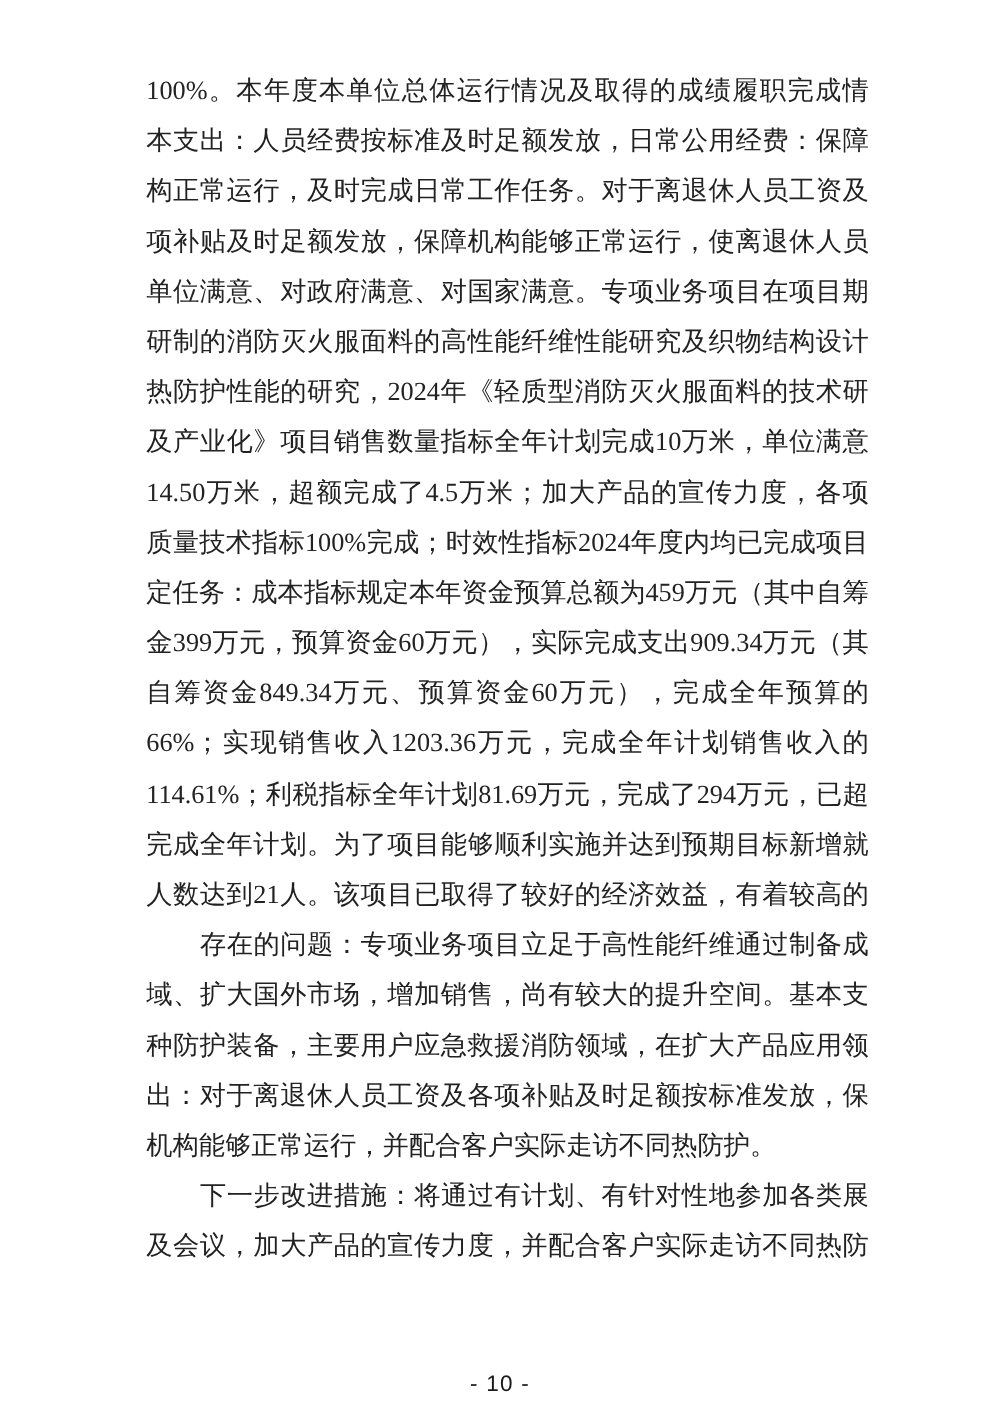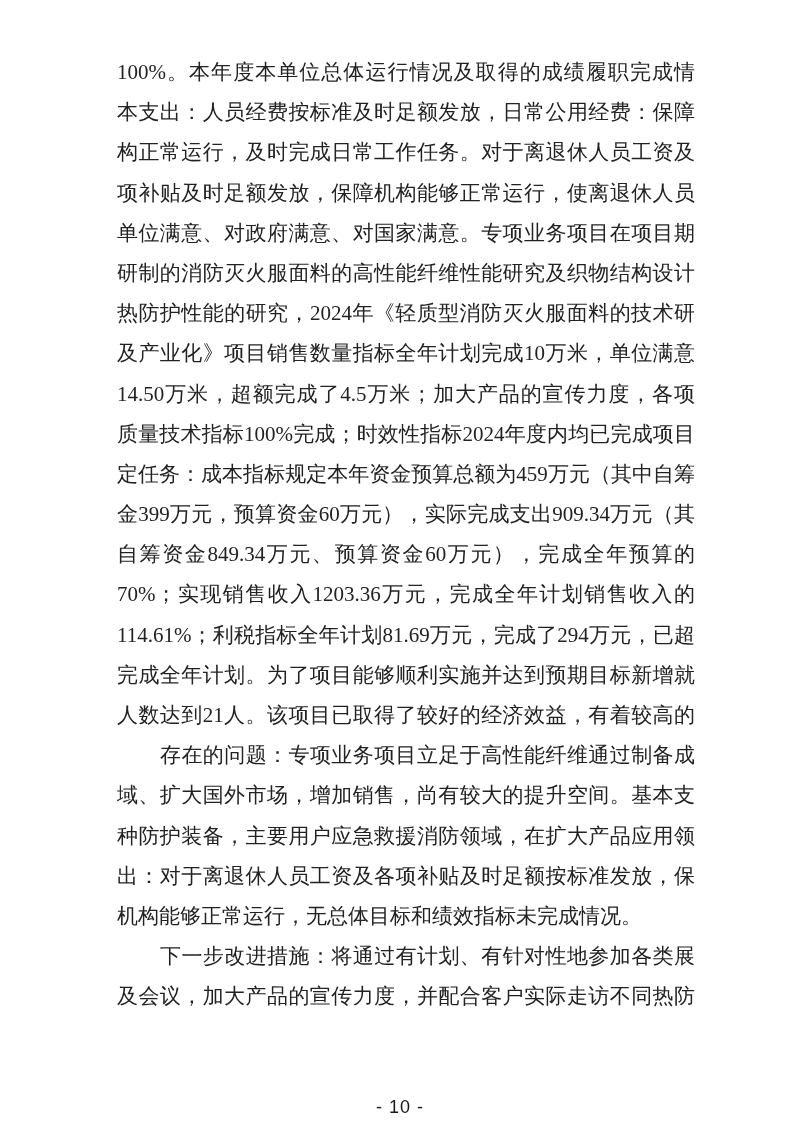--- a/index.html
+++ b/index.html
@@ -66,32 +66,32 @@
       <div class="line">项补贴及时足额发放，保障机构能够正常运行，使离退休人员对</div>
       <div class="line">单位满意、对政府满意、对国家满意。专项业务项目在项目期内</div>
       <div class="line">研制的消防灭火服面料的高性能纤维性能研究及织物结构设计与</div>
       <div class="line">热防护性能的研究，2024年《轻质型消防灭火服面料的技术研究</div>
       <div class="line">及产业化》项目销售数量指标全年计划完成10万米，单位满意</div>
       <div class="line">14.50万米，超额完成了4.5万米；加大产品的宣传力度，各项</div>
       <div class="line">质量技术指标100%完成；时效性指标2024年度内均已完成项目预</div>
       <div class="line">定任务：成本指标规定本年资金预算总额为459万元（其中自筹资</div>
       <div class="line">金399万元，预算资金60万元），实际完成支出909.34万元（其中</div>
       <div class="line">自筹资金849.34万元、预算资金60万元），完成全年预算的</div>
-      <div class="line">70%；实现销售收入1203.36万元，完成全年计划销售收入的</div>
+      <div class="line">66%；实现销售收入1203.36万元，完成全年计划销售收入的</div>
       <div class="line">114.61%；利税指标全年计划81.69万元，完成了294万元，已超额</div>
       <div class="line">完成全年计划。为了项目能够顺利实施并达到预期目标新增就业</div>
       <div class="line">人数达到21人。该项目已取得了较好的经济效益，有着较高的科</div>
     </div>
 
     <div class="para">
       <div class="line indent">存在的问题：专项业务项目立足于高性能纤维通过制备成特</div>
       <div class="line">域、扩大国外市场，增加销售，尚有较大的提升空间。基本支</div>
       <div class="line">种防护装备，主要用户应急救援消防领域，在扩大产品应用领</div>
       <div class="line">出：对于离退休人员工资及各项补贴及时足额按标准发放，保障</div>
-      <div class="line flush">机构能够正常运行，无总体目标和绩效指标未完成情况。</div>
+      <div class="line flush">机构能够正常运行，并配合客户实际走访不同热防护。</div>
     </div>
 
     <div class="para">
       <div class="line indent">下一步改进措施：将通过有计划、有针对性地参加各类展会</div>
       <div class="line">及会议，加大产品的宣传力度，并配合客户实际走访不同热防护</div>
     </div>
 
   </div>
 
   <div class="page-number">- 10 -</div>

